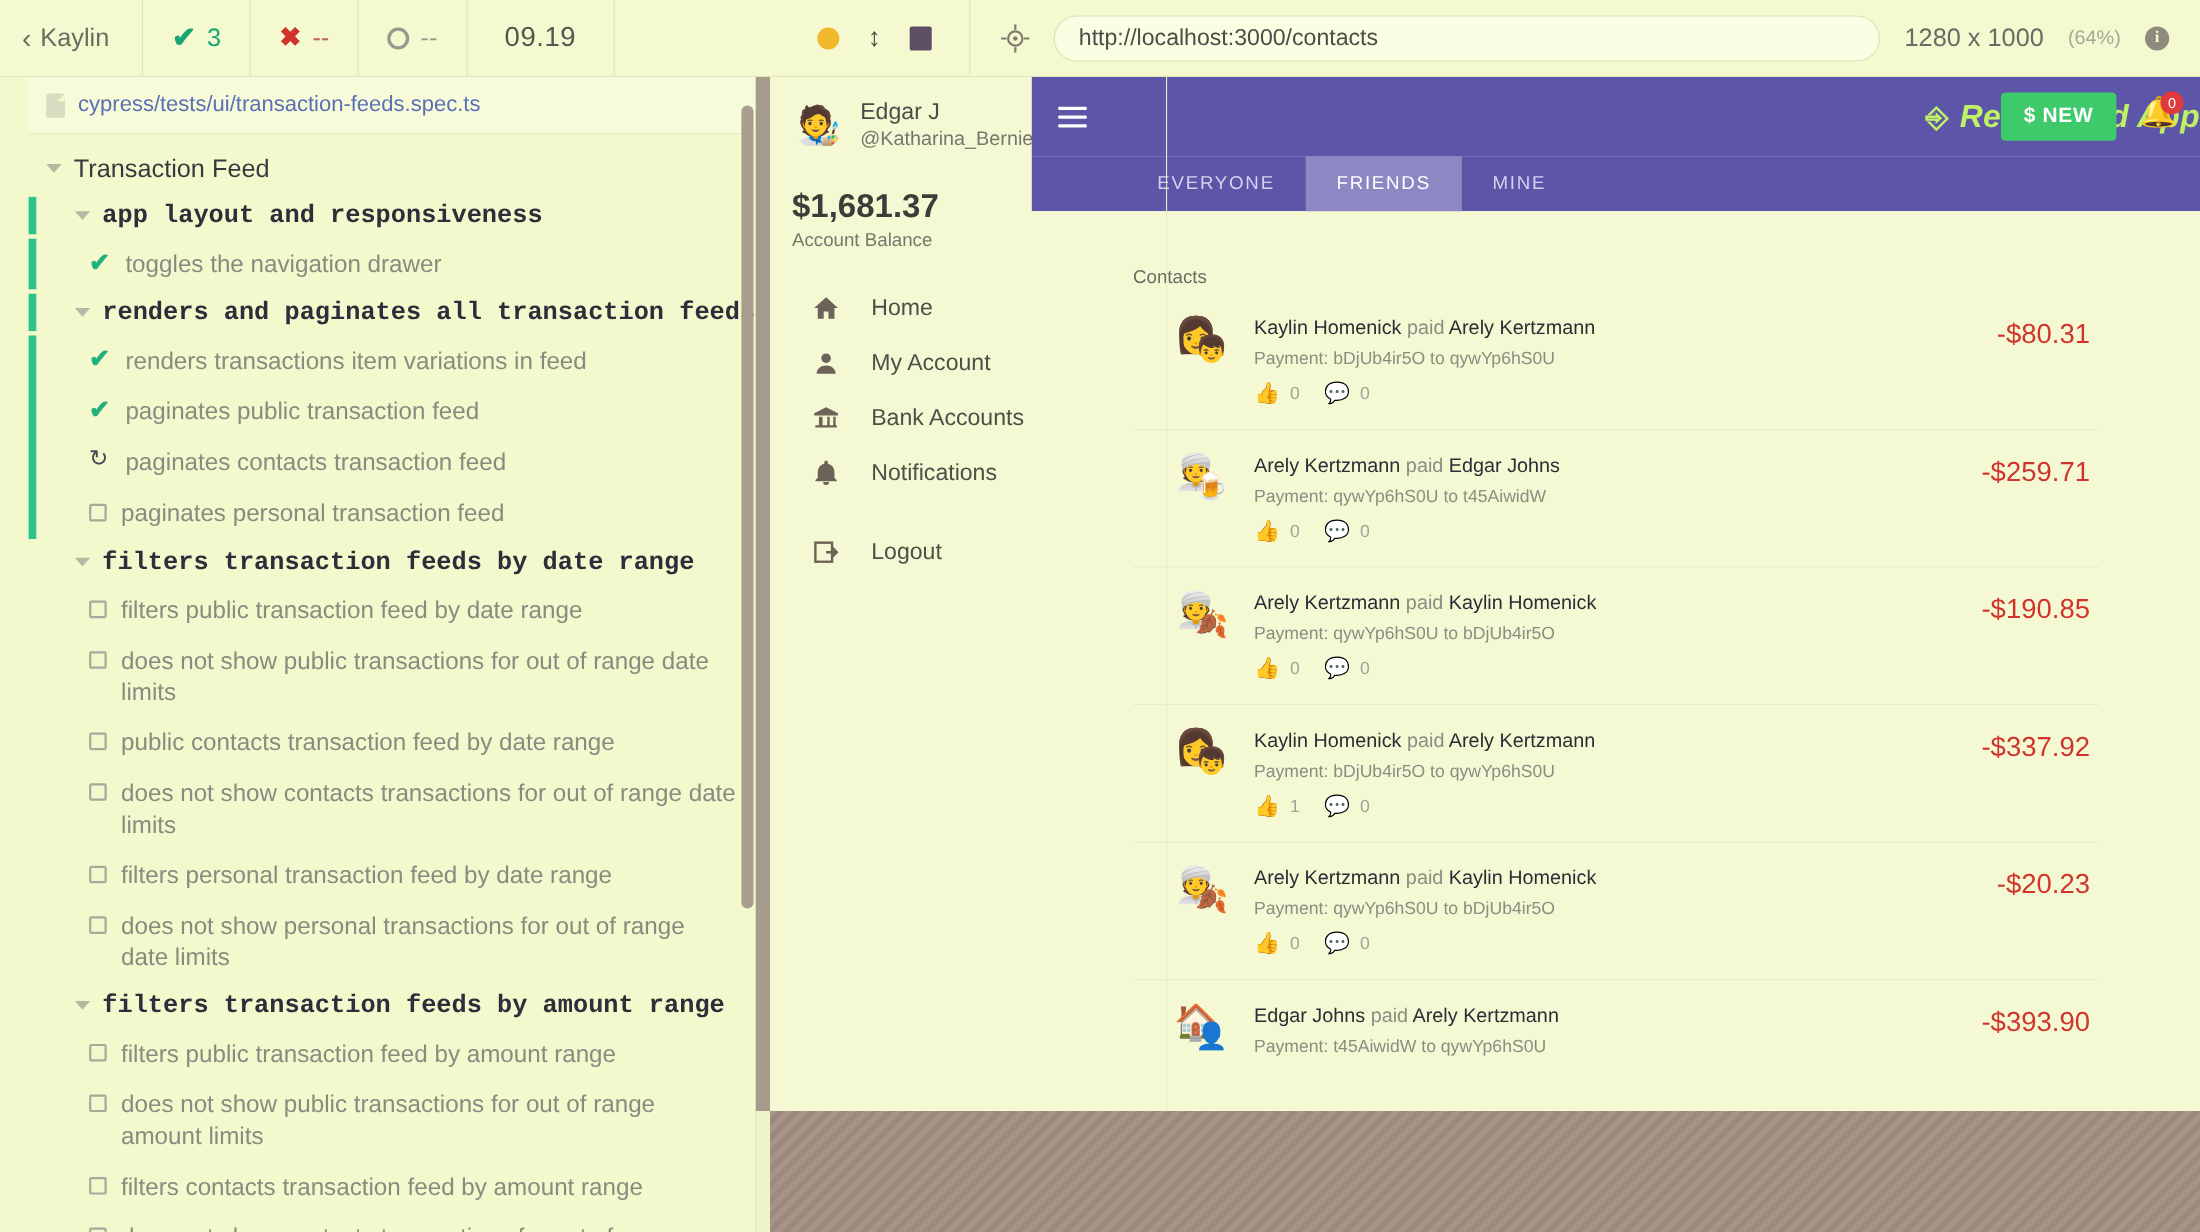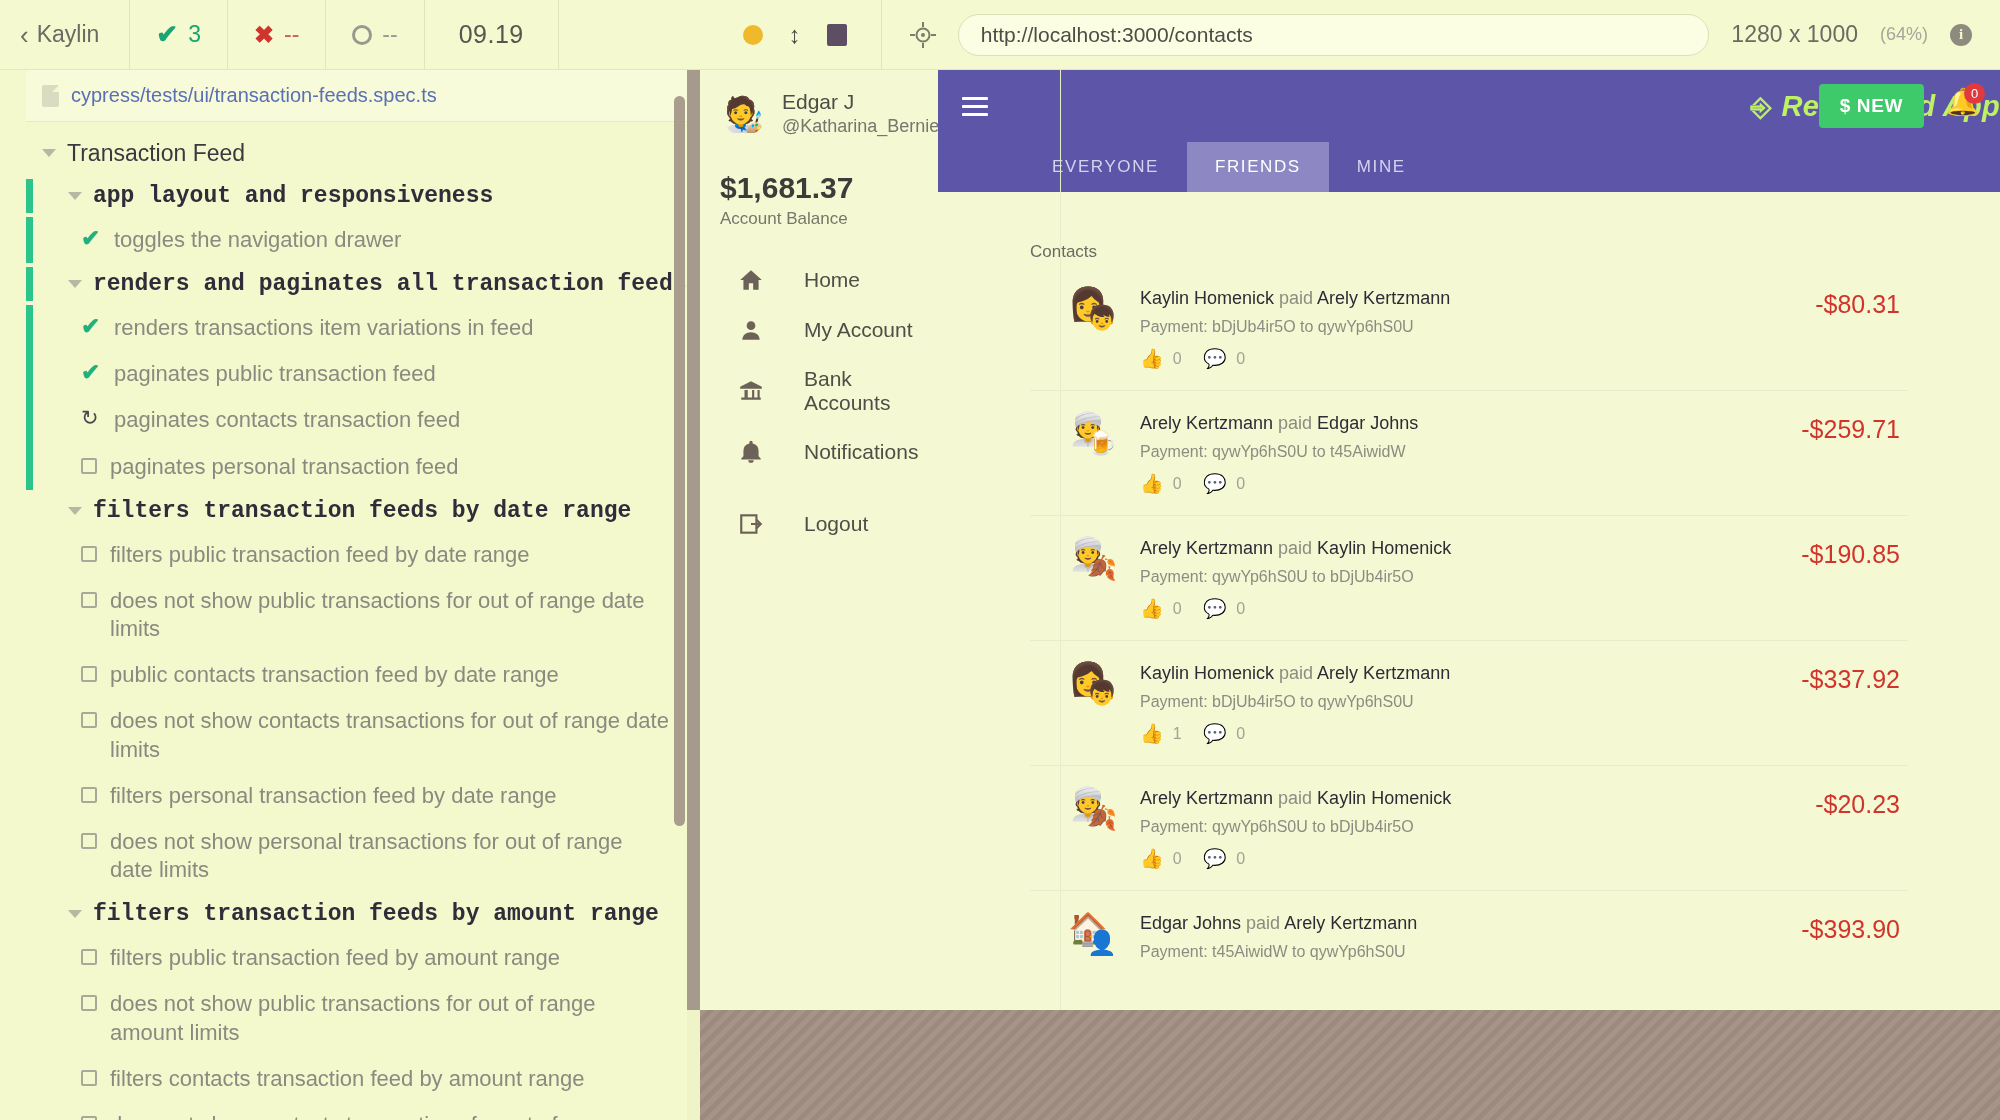--- a/index.html
+++ b/index.html
@@ -134,21 +134,21 @@
   .avatar-sm {
     width: 44px; height: 44px; border-radius: 50%;
     display: flex; align-items: center; justify-content: center; font-size: 34px;
     flex: 0 0 44px; overflow: hidden; line-height: 1;
   }
   .user-name { font-size: 21px; color: #4d4c46; }
   .user-handle { font-size: 18px; color: #77766d; margin-top: 2px; }
   .balance { font-size: 30px; font-weight: bold; color: #3d3c38; padding: 34px 0 0 20px; }
   .balance-lbl { font-size: 17px; color: #77766d; padding: 4px 0 0 20px; }
   .nav { padding-top: 26px; }
-  .nav-item { display: flex; align-items: center; gap: 40px; padding: 12px 0 12px 38px; }
+  .nav-item { display: flex; align-items: center; gap: 28px; padding: 12px 0 12px 38px; }
   .nav-item.sep { margin-top: 22px; }
   .nav-ico { width: 26px; flex: 0 0 26px; display: flex; justify-content: center; color: #6d6258; }
   .nav-lbl { font-size: 21px; color: #4f4e47; }
 
   
   .app-main { flex: 1; display: flex; flex-direction: column; min-width: 0; }
   .appbar {
     height: 72px; background: #5d55a8; position: relative;
     display: flex; align-items: center; padding: 0 24px;
   }

